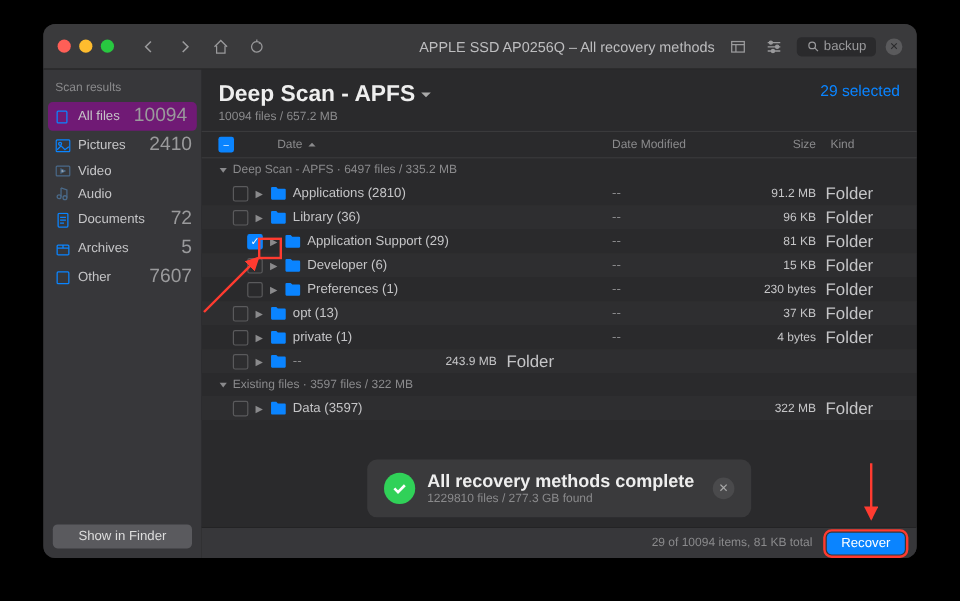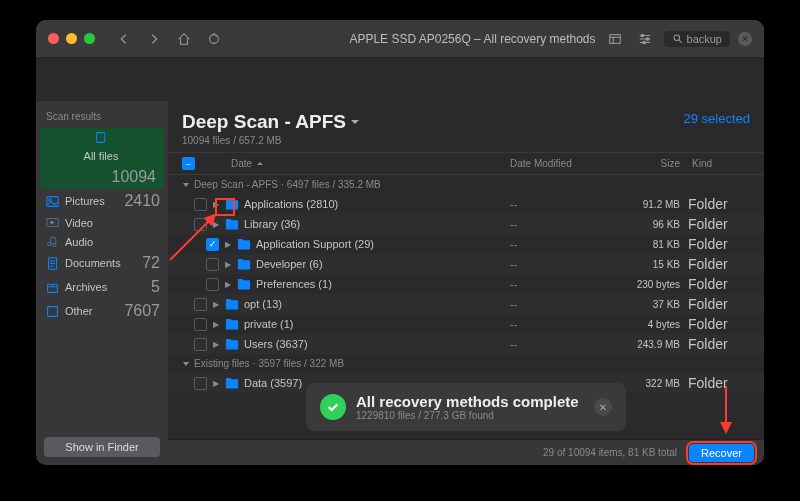--- a/index.html
+++ b/index.html
@@ -7,25 +7,25 @@
 .window { position: absolute; top: 20px; left: 36px; width: 728px; height: 445px; background: #2a2a2c; border-radius: 10px; overflow: hidden; box-shadow: 0 10px 40px rgba(0,0,0,0.6); display: flex; flex-direction: column; }
 .titlebar { height: 38px; background: #3a3a3c; display: flex; align-items: center; padding: 0 12px; gap: 8px; font-size: 12px; color: #ccc; border-bottom: 1px solid #232325; }
 .traffic { display: flex; gap: 7px; margin-right: 10px; }
 .dot { width: 11px; height: 11px; border-radius: 50%; }
 .dot.r { background: #ff5f57; } .dot.y { background: #febc2e; } .dot.g { background: #28c840; }
 .tbtn { width: 22px; height: 22px; display: flex; align-items: center; justify-content: center; color: #9a9a9c; cursor: pointer; border-radius: 4px; }
 .tbtn svg { width: 14px; height: 14px; }
 .ttitle { flex: 1; text-align: right; font-size: 12px; color: #bdbdbf; }
 .tsearch { background: #2a2a2c; border-radius: 4px; padding: 2px 8px; display: flex; align-items: center; gap: 4px; font-size: 11px; color: #9a9a9c; }
 .clearbtn { width: 14px; height: 14px; border-radius: 50%; background: #5a5a5c; display: flex; align-items: center; justify-content: center; color: #2a2a2c; font-size: 9px; cursor: pointer; }
-.body { flex: 1; display: flex; overflow: hidden; margin-top: 43px; }
+.body { flex: 1; display: flex; overflow: hidden; }
 .sidebar { width: 132px; background: #37373a; display: flex; flex-direction: column; font-size: 11px; }
 .sb-head { color: #8a8a8c; padding: 10px 10px 6px; font-size: 10px; }
 .sb-item { display: flex; align-items: center; padding: 3px 8px 3px 10px; color: #c5c5c7; cursor: pointer; gap: 6px; }
-.sb-item.active { background: #14532d; border-radius: 4px; margin: 0 4px; padding-left: 6px; flex-direction: column; }
+.sb-item.active { background: #701a75; border-radius: 4px; margin: 0 4px; padding-left: 6px; }
 .sb-item .cnt { margin-left: auto; font-size: 16px; color: #9a9a9c; }
 .sb-icon { width: 13px; height: 13px; display: flex; align-items: center; justify-content: center; }
 .sb-icon svg { width: 13px; height: 13px; }
 .sb-foot { margin-top: auto; padding: 8px; }
 .finderbtn { width: 100%; background: #5a5a5e; border: none; color: #ddd; font-size: 11px; padding: 4px 0; border-radius: 4px; cursor: pointer; }
 .main { flex: 1; display: flex; flex-direction: column; background: #2a2a2c; position: relative; }
 .mhead { padding: 10px 14px 6px; display: flex; align-items: flex-start; }
 .mtitle { font-size: 19px; font-weight: 600; color: #eee; display: flex; align-items: center; gap: 4px; }
 .msub { font-size: 10px; color: #8a8a8c; margin-top: 2px; }
 .mselected { margin-left: auto; color: #0a84ff; font-size: 13px; font-weight: 500; cursor: pointer; }
@@ -315,21 +315,20 @@
             <span class="fsize">4 bytes</span>
             <span class="fkind">Folder</span>
           </div>
           <div class="row">
             <span class="indent1"></span>
             <span class="chk"></span>
             <span class="arr">▶</span>
             <span class="fico"><svg viewBox="0 0 16 14" fill="#0a84ff">
                 <path d="M1 2 Q1 1 2 1 L6 1 L7.5 2.5 L14 2.5 Q15 2.5 15 3.5 L15 12 Q15 13 14 13 L2 13 Q1 13 1 12 Z"></path>
               </svg></span>
-            <span class="fname">Users (3637)</span>
             <span class="fdate">--</span>
             <span class="fsize">243.9 MB</span>
             <span class="fkind">Folder</span>
           </div>
           <div class="grp">
             <svg width="8" height="8" viewBox="0 0 8 8" fill="#8a8a8c">
               <path d="M1 2 L4 6 L7 2 Z"></path>
             </svg>
             <span>Existing files · 3597 files / 322 MB</span>
           </div>

